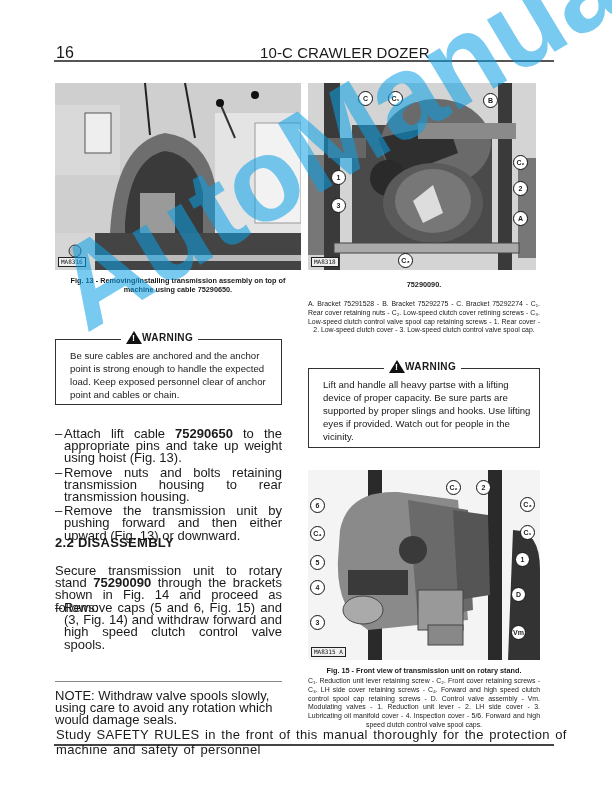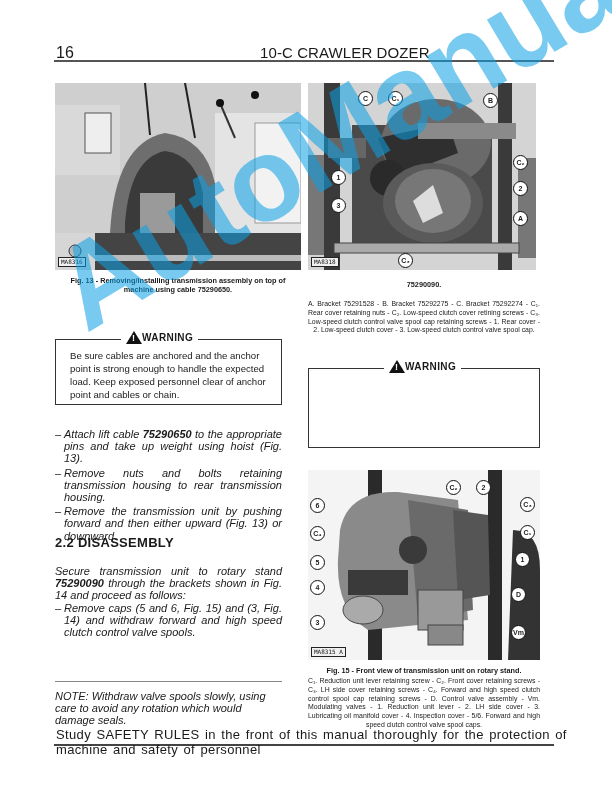--- a/index.html
+++ b/index.html
@@ -19,21 +19,21 @@
   .legend { font-size:6.9px; line-height:8.8px; text-align:justify; text-align-last:center; }
 
   .warn-box { position:absolute; border:1.2px solid #333; box-sizing:border-box; }
   .warn-title { position:absolute; top:-9px; background:#fff; padding:0 5px; font-size:10px; font-weight:bold;
                 display:flex; align-items:center; gap:0; letter-spacing:0.4px; }
   .warn-tri { width:0; height:0; border-left:8px solid transparent; border-right:8px solid transparent;
               border-bottom:13px solid #111; position:relative; }
   .warn-tri::after { content:"!"; position:absolute; left:-2px; top:2px; color:#fff; font-size:9px; font-weight:bold; }
   .warn-text { font-size:9.6px; line-height:13px; }
 
-  .body-text { font-size:11px; line-height:12.2px; text-align:justify;font-style:italic; }
+  .body-text { font-size:13px; line-height:12.2px; text-align:justify; }
   .dash-list { list-style:none; margin:0; padding:0; }
   .dash-list li { position:relative; padding-left:9px; margin-bottom:2px; }
   .dash-list li::before { content:"–"; position:absolute; left:0; }
   .section-title { font-size:13px; font-weight:bold; letter-spacing:0.3px; }
   .note-rule { position:absolute; height:1px; background:#888; }
   .foot-rule { position:absolute; left:54px; top:744px; width:500px; height:1.5px; background:#444; }
   .footer { left:56px; top:727px; font-size:13px; letter-spacing:0.35px; word-spacing:1.5px; }
 
   .watermark { position:absolute; left:30px; top:240px; font-size:118px; font-weight:bold;
                color:#0aa0e6; opacity:0.55; transform:rotate(-31deg); transform-origin:0 0;
@@ -115,20 +115,21 @@
     <span>WARNING</span>
   </div>
   <div class="warn-text" style="position:absolute; left:14px; top:9px; width:205px;">Be sure cables are anchored and the anchor point is strong enough to handle the expected load.  Keep exposed personnel clear of anchor point and cables or chain.</div>
 </div>
 
 <div class="warn-box" style="left:308px; top:368px; width:232px; height:80px;">
   <div class="warn-title" style="left:75px;">
     <span class="warn-tri"></span>
     <span>WARNING</span>
   </div>
+  <div class="warn-text" style="position:absolute; left:14px; top:9px; width:210px;">Lift and handle all heavy partse with a lifting device of proper capacity.  Be sure parts are supported by proper slings and hooks. Use lifting eyes if provided.  Watch out for people in the vicinity.</div>
 </div>
 
 <ul class="abs body-text dash-list" style="left:55px; top:428px; width:227px;">
   <li><span>Attach lift cable </span><b>75290650</b><span> to the appropriate pins and take up weight using hoist (Fig. 13).</span></li>
   <li><span>Remove nuts and bolts retaining transmission housing to rear transmission housing.</span></li>
   <li><span>Remove the transmission unit by pushing forward and then either upward (Fig. 13) or downward.</span></li>
 </ul>
 
 <div class="abs section-title" style="left:55px; top:535px;">2.2  DISASSEMBLY</div>
 <div class="abs body-text" style="left:55px; top:565px; width:227px;">

